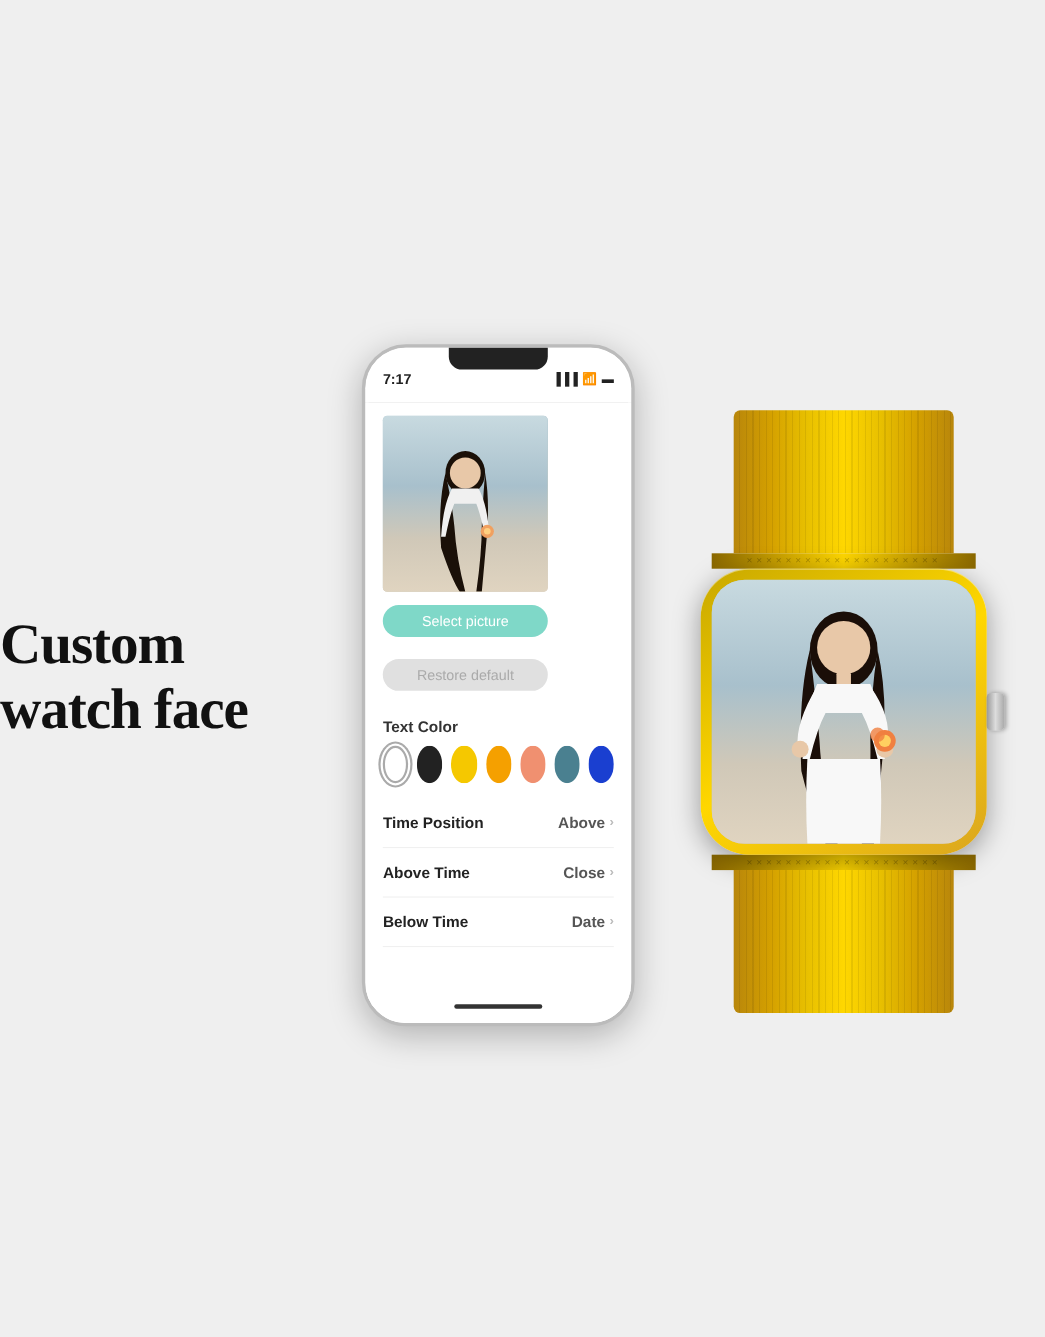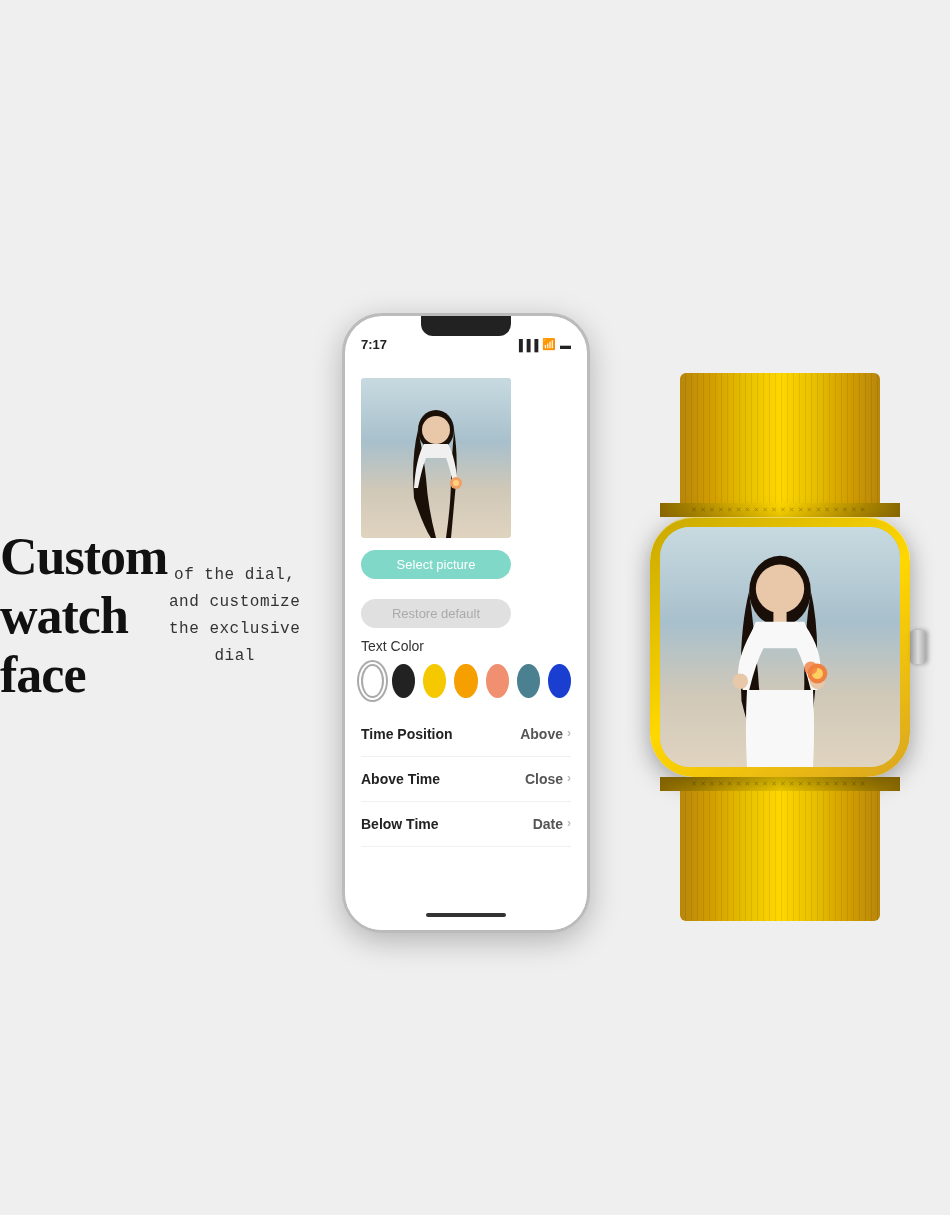--- a/index.html
+++ b/index.html
@@ -180,22 +180,22 @@
       border-radius: 16px;
       padding: 7px 20px;
       font-size: 13px;
       display: block;
       width: 150px;
     }
 
     .section-label {
       font-size: 14px;
       color: #333;
-      font-weight: 400;
-      margin-top: 10px;
+      font-weight: 700;
+      margin-top: 24px;
       margin-bottom: 10px;
     }
 
     .color-row {
       display: flex;
       flex-direction: row;
       gap: 8px;
       margin-bottom: 14px;
     }
 
@@ -279,21 +279,20 @@
       position: relative;
     }
   </style>
 </head>
 <body>
 
 <div class="page-container">
   <h1 class="page-title">Custom watch face</h1>
   <p class="page-subtitle">
     <br>
-    <span>of the dial, and customize the exclusive dial</span>
   </p>
 
   <div class="devices-row">
 
     <div class="phone-outer">
       <div class="phone-notch-area">
         <span class="phone-time">7:17</span>
         <div class="phone-notch"></div>
         <div class="phone-status-icons">
           <span>▐▐▐</span>

